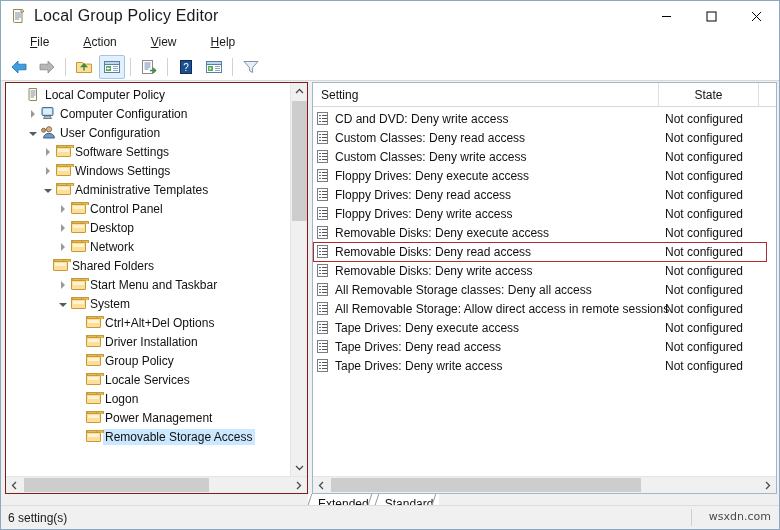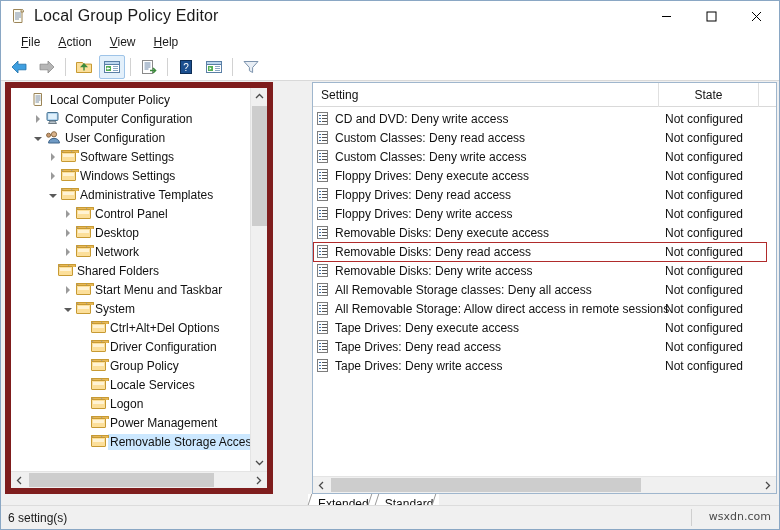--- a/index.html
+++ b/index.html
@@ -36,21 +36,21 @@
     width: 45px; height: 30px;
     display: flex; align-items: center; justify-content: center;
     font-size: 11px; color: #000; line-height: 1;
   }
   .winbtn svg { display: block; }
 
   
   .menubar {
     position: absolute; left: 0; top: 30px; right: 0; height: 22px;
     background: #ffffff;
-    display: flex; align-items: center; padding-left: 11px;
+    display: flex; align-items: center; padding-left: 20px; gap: 16px;
   }
   .menuitem {
     font-size: 12px; color: #1a1a1a;
     padding: 2px 9px;
   }
   .menuitem u { text-decoration: underline; }
 
   
   .toolbar {
     position: absolute; left: 0; top: 52px; right: 0; height: 28px;
@@ -65,22 +65,22 @@
   }
   .tbtn.pressed { border-color: #9fc4e8; background: #e3f0fb; }
   .tsep { width: 1px; height: 18px; background: #d2d2d2; margin: 0 4px; }
 
   
   .content {
     position: absolute; left: 4px; top: 81px;
     width: 772px; height: 412px;
   }
   .pane-left {
-    position: absolute; left: 0; top: 0; width: 268px; height: 412px;
-    background: #ffffff; border: 6px solid #7f1d1d;
+    position: absolute; left: 0; top: 0; width: 303px; height: 412px;
+    background: #ffffff; border: 1px solid #7f1d1d;
   }
   .pane-right {
     position: absolute; left: 307px; top: 0; width: 465px; height: 412px;
     background: #ffffff; border: 1px solid #9fb6cd;
   }
 
   
   .tree {
     position: absolute; left: 0; top: 0; right: 17px; bottom: 17px;
     overflow: hidden; padding-top: 2px;
@@ -502,21 +502,21 @@
             <span class="tlabel">Ctrl+Alt+Del Options</span>
           </div>
           <div class="trow" style="padding-left: 64px;">
             <span class="twist"></span>
             <span class="ticon">
               <span class="folder">
                 <span class="tab"></span>
                 <span class="body"></span>
               </span>
             </span>
-            <span class="tlabel">Driver Configuration</span>
+            <span class="tlabel">Driver Installation</span>
           </div>
           <div class="trow" style="padding-left: 64px;">
             <span class="twist"></span>
             <span class="ticon">
               <span class="folder">
                 <span class="tab"></span>
                 <span class="body"></span>
               </span>
             </span>
             <span class="tlabel">Group Policy</span>

